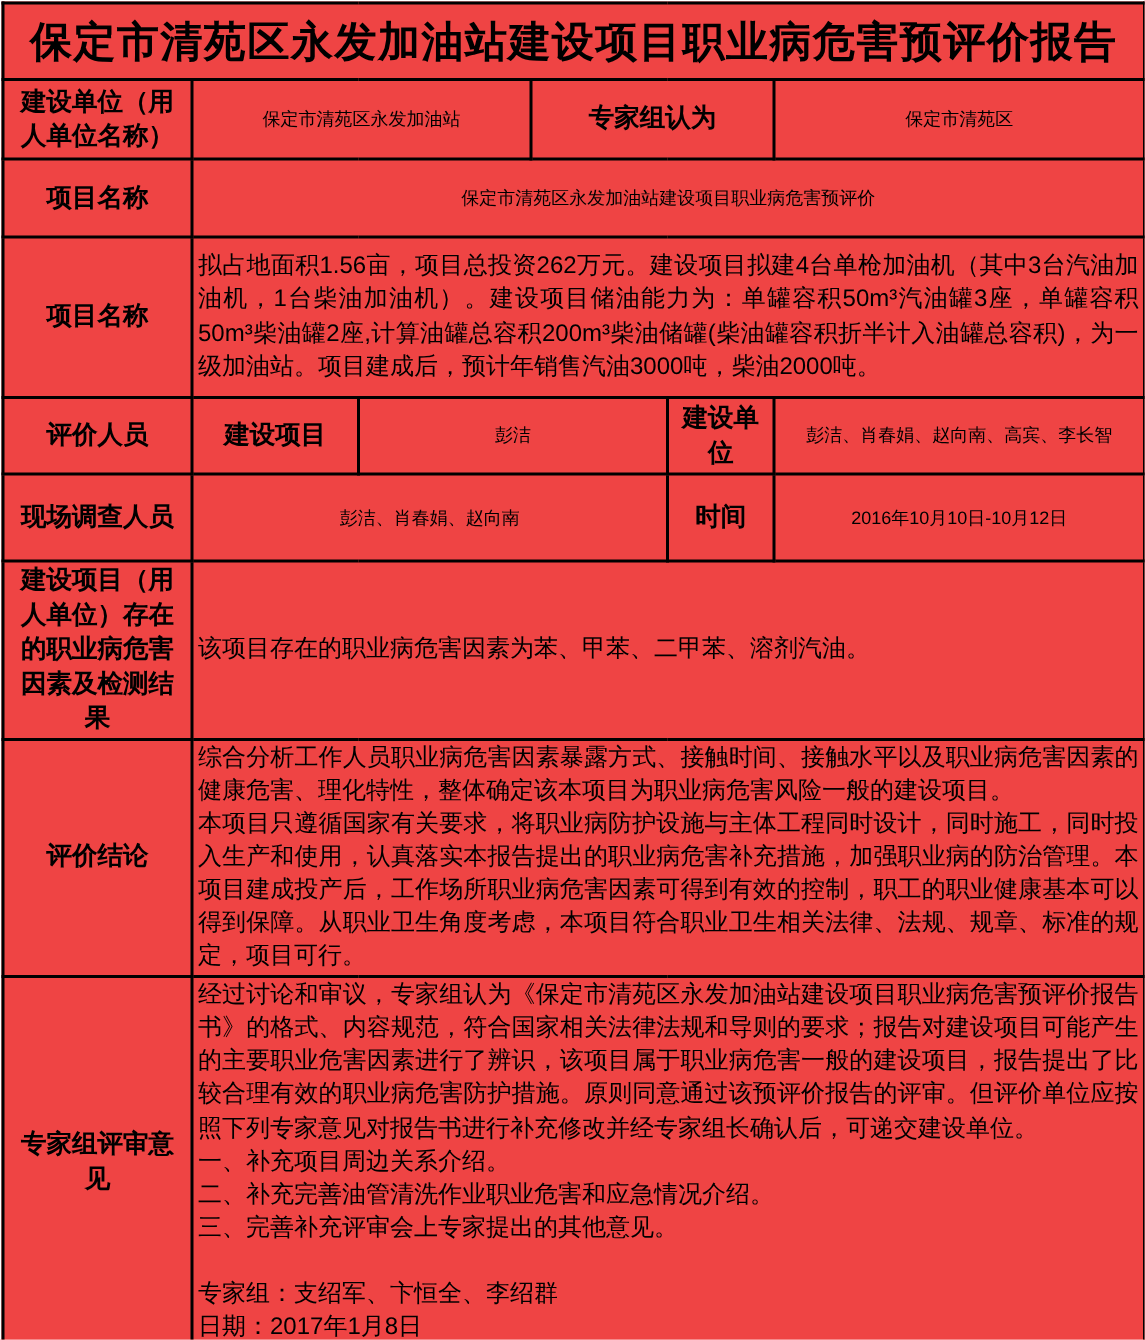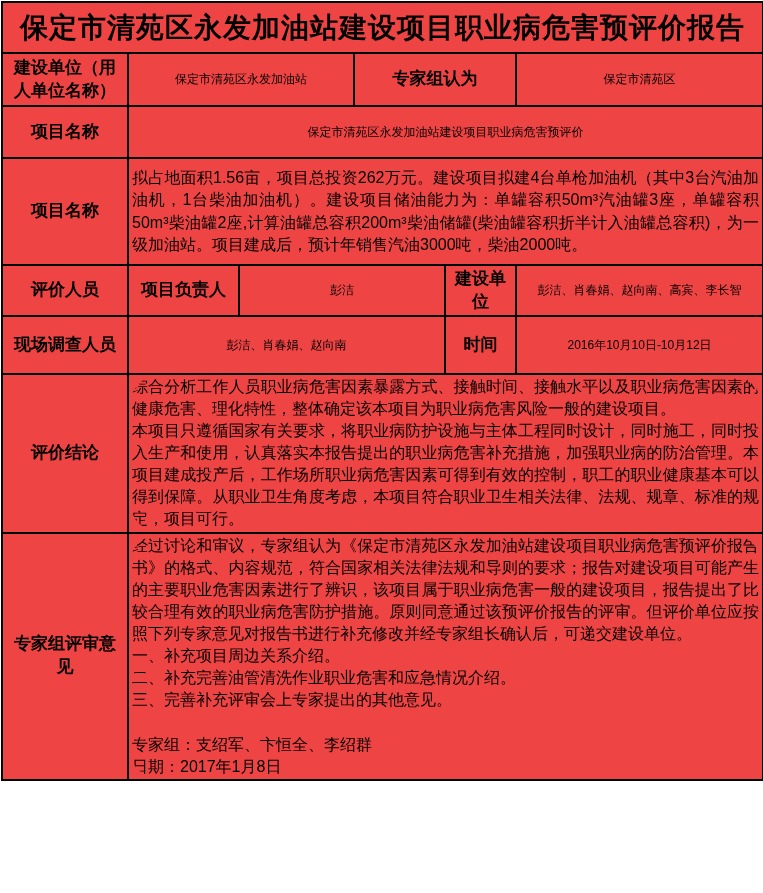--- a/index.html
+++ b/index.html
@@ -39,21 +39,20 @@
   .val-center{
     font-size:12px;
     text-align:center;
     line-height:1.35;
   }
   .val-left{
     font-size:16px;
     text-align:left;
     line-height:1.38;
     padding:2px 5px;
-    border-radius:30px;
   }
   .val-left p{margin:0;text-align:justify;}
   .val-left p.no-just{text-align:left;}
   .sig{margin-top:1.4em !important;}
   tr.r-title{height:51px;}
   tr.r1{height:53px;}
   tr.r2{height:52px;}
   tr.r3{height:107px;}
   tr.r4{height:51px;}
   tr.r5{height:58px;}
@@ -93,33 +92,39 @@
 
   <tr class="r3">
     <td class="lbl">项目名称</td>
     <td colspan="5" class="val-left">
       <p>拟占地面积1.56亩，项目总投资262万元。建设项目拟建4台单枪加油机（其中3台汽油加油机，1台柴油加油机）。建设项目储油能力为：单罐容积50m³汽油罐3座，单罐容积50m³柴油罐2座,计算油罐总容积200m³柴油储罐(柴油罐容积折半计入油罐总容积)，为一级加油站。项目建成后，预计年销售汽油3000吨，柴油2000吨。</p>
     </td>
   </tr>
 
   <tr class="r4">
     <td class="lbl">评价人员</td>
-    <td class="lbl">项目负责人</td>
+    <td class="lbl">建设项目</td>
     <td colspan="2" class="val-center">彭洁</td>
     <td class="lbl">建设单位</td>
     <td class="val-center">彭洁、肖春娟、赵向南、高宾、李长智</td>
   </tr>
 
   <tr class="r5">
     <td class="lbl">现场调查人员</td>
     <td colspan="3" class="val-center">彭洁、肖春娟、赵向南</td>
     <td class="lbl">时间</td>
     <td class="val-center">2016年10月10日-10月12日</td>
   </tr>
 
+  <tr class="r6">
+    <td class="lbl">建设项目（用人单位）存在的职业病危害因素及检测结果</td>
+    <td colspan="5" class="val-left">
+      <p class="no-just">该项目存在的职业病危害因素为苯、甲苯、二甲苯、溶剂汽油。</p>
+    </td>
+  </tr>
 
   <tr class="r7">
     <td class="lbl">评价结论</td>
     <td colspan="5" class="val-left" style="vertical-align:top;margin-left:23px;">
       <p>综合分析工作人员职业病危害因素暴露方式、接触时间、接触水平以及职业病危害因素的健康危害、理化特性，整体确定该本项目为职业病危害风险一般的建设项目。</p>
       <p>本项目只遵循国家有关要求，将职业病防护设施与主体工程同时设计，同时施工，同时投入生产和使用，认真落实本报告提出的职业病危害补充措施，加强职业病的防治管理。本项目建成投产后，工作场所职业病危害因素可得到有效的控制，职工的职业健康基本可以得到保障。从职业卫生角度考虑，本项目符合职业卫生相关法律、法规、规章、标准的规定，项目可行。</p>
     </td>
   </tr>
 
   <tr class="r8">

